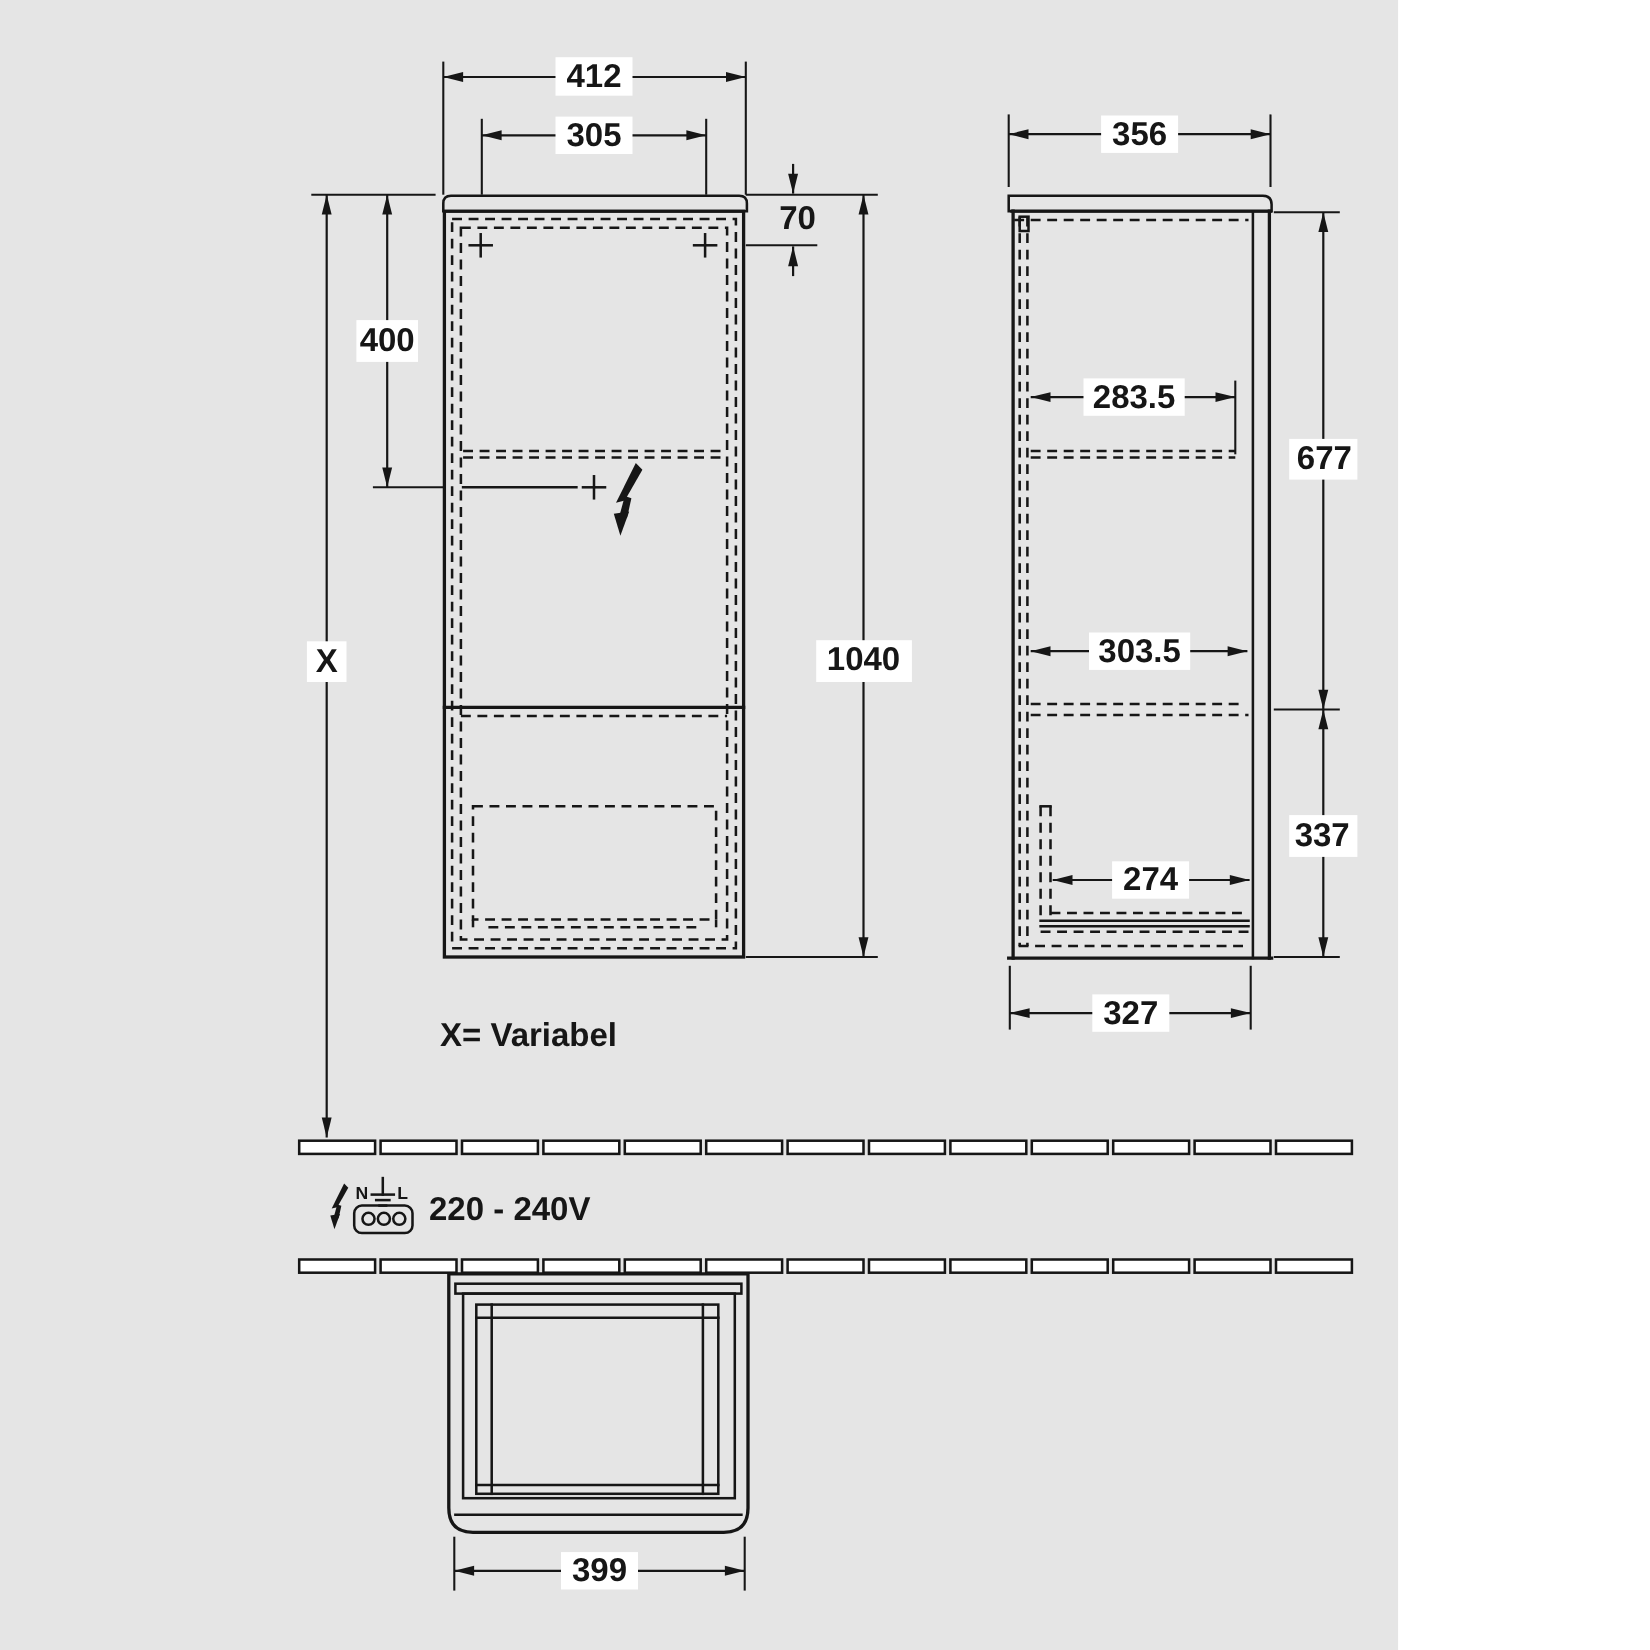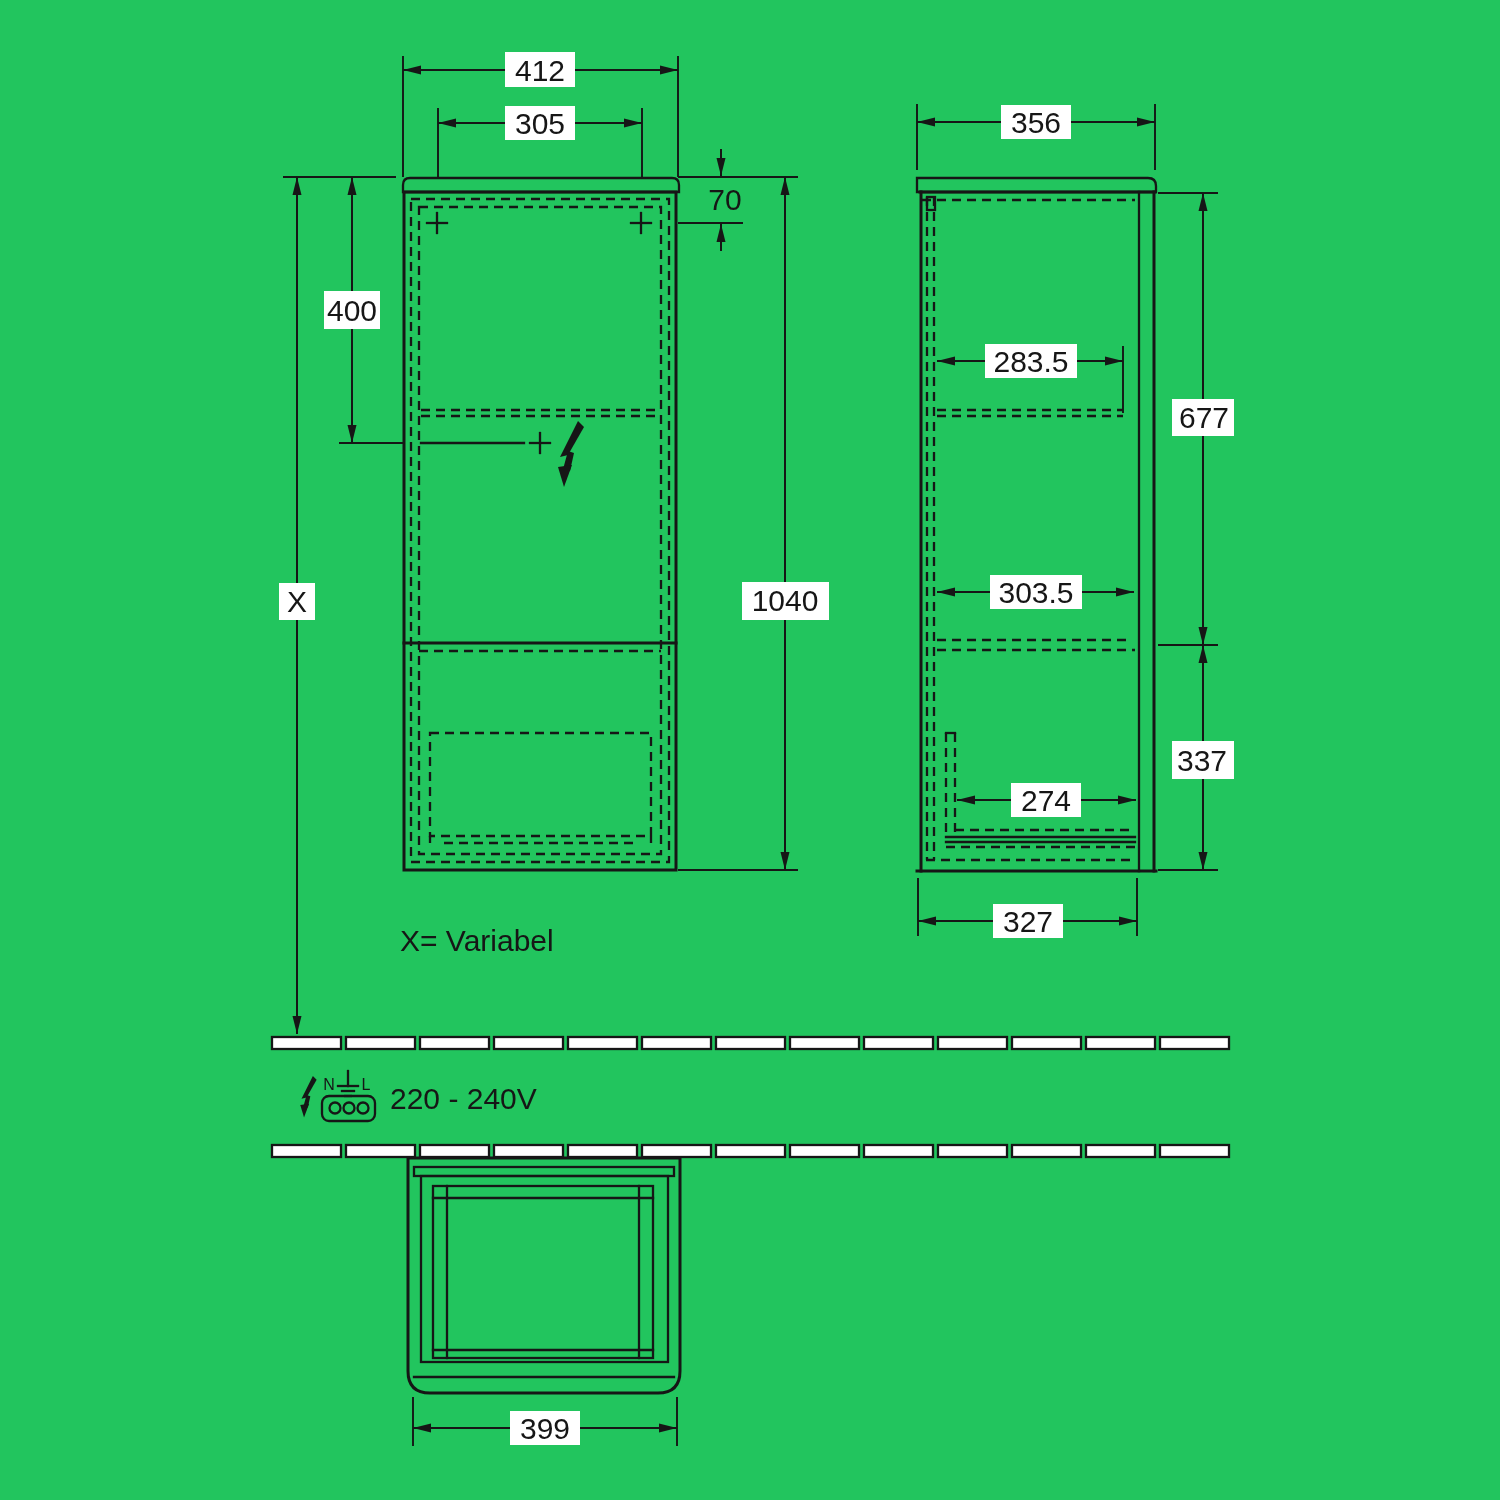--- a/index.html
+++ b/index.html
@@ -1,18 +1,19 @@
 <!DOCTYPE html>
 <html><head>
 <meta charset="utf-8">
 <style>
   html,body { margin:0; padding:0; background:#fff; }
   #stage {
-    position:relative; width:1500px; height:1500px; background:#22c55e;
+    position:relative; width:1271px; height:1500px; background:#e5e5e5;
     font-family:"Liberation Sans", sans-serif;
+    font-weight:bold;
   }
   svg { position:absolute; left:0; top:0; }
   
   .ol   { fill:none; stroke:#161616; stroke-width:3;   stroke-linecap:square; }
   .ol2  { fill:none; stroke:#161616; stroke-width:2.3; stroke-linecap:square; }
   .dash { fill:none; stroke:#161616; stroke-width:2.3; stroke-dasharray:9 6; }
   .dim  { fill:none; stroke:#161616; stroke-width:2;   }
   .ext  { fill:none; stroke:#161616; stroke-width:1.9; }
   .fillb{ fill:#161616; stroke:none; }
   .bg   { fill:#ffffff; stroke:none; }

